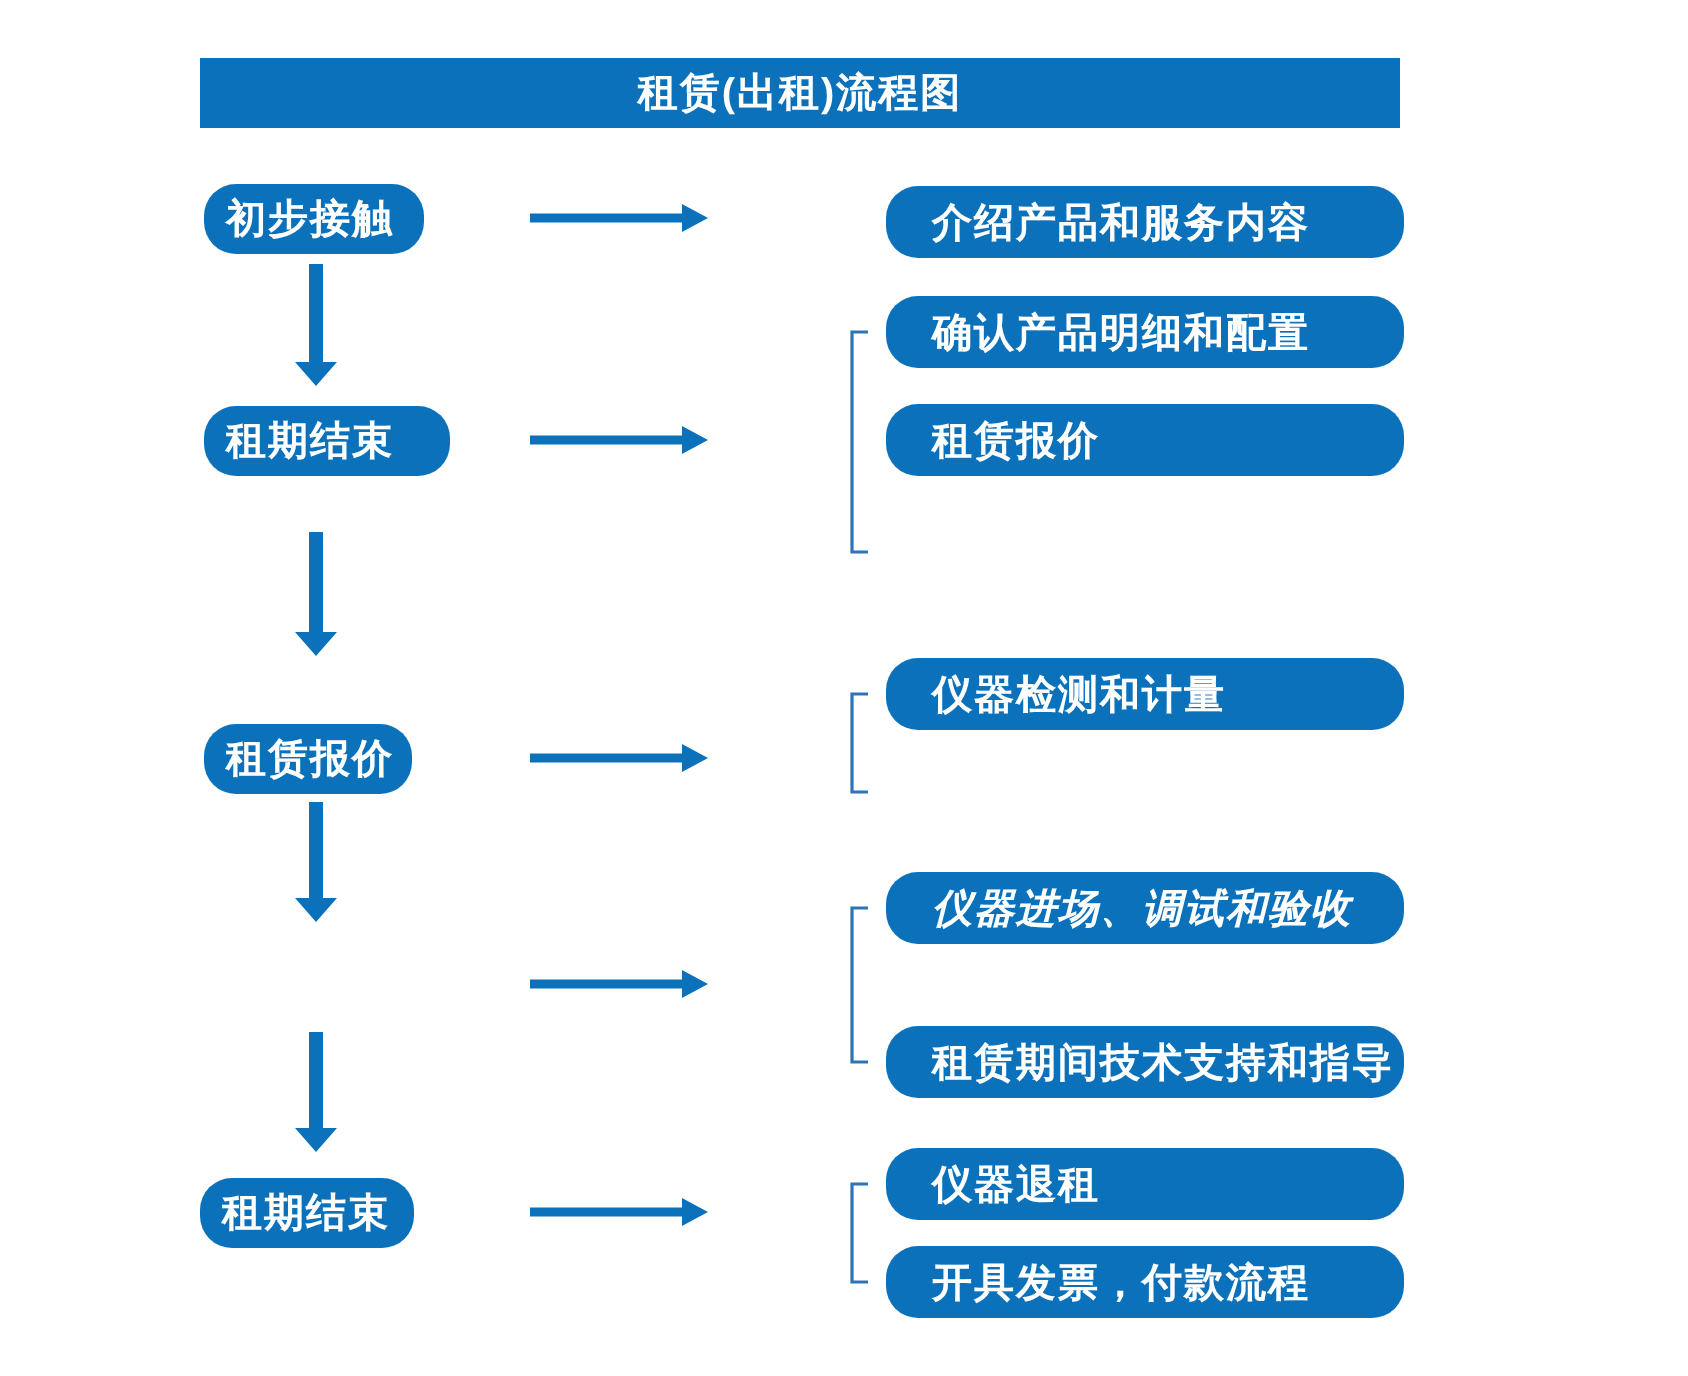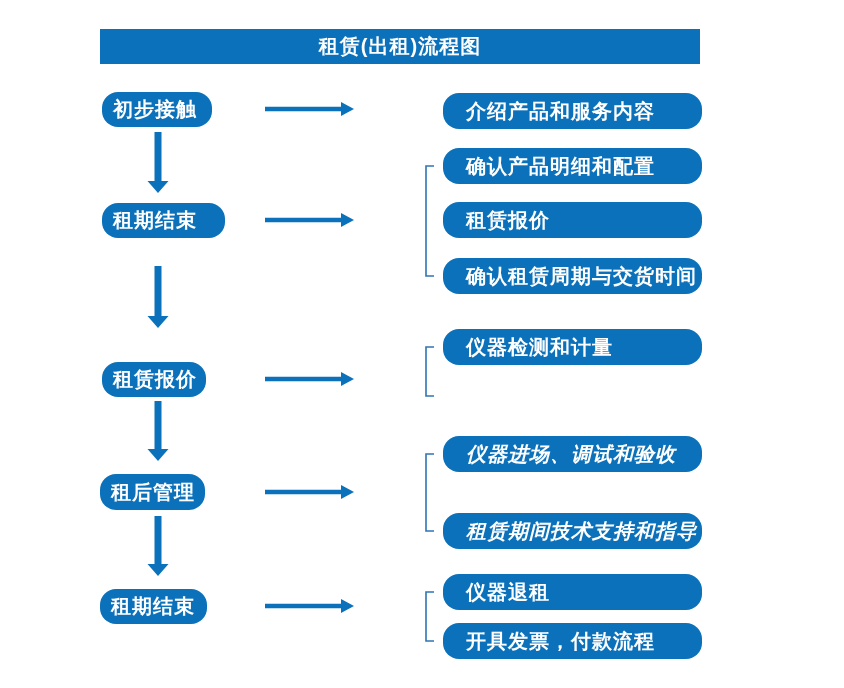--- a/index.html
+++ b/index.html
@@ -38,44 +38,42 @@
   .lbox.s4{left:100px;top:458px;width:105px;height:36px;}
   .lbox.s5{left:100px;top:573px;width:107px;}
   
   .rbox.r1a{top:77px;}
   .rbox.r2a{top:132px;}
   .rbox.r2b{top:186px;}
   .rbox.r2c{top:242px;}
   .rbox.r3a{top:313px;}
   .rbox.r3b{top:362px;}
   .rbox.r4a{top:420px;font-style:italic;}
-  .rbox.r4b{top:497px;font-style:italic;}
+  .rbox.r4b{top:497px;}
   .rbox.r5a{top:558px;}
   .rbox.r5b{top:607px;}
   svg.overlay{position:absolute;left:0;top:0;pointer-events:none;}
   .arrow-fill{fill:var(--primary);}
   .bracket-line{fill:none;stroke:var(--bracket);stroke-width:1.6px;}
 </style>
 </head>
 <body>
 
 <div class="canvas">
 
   <div class="titlebar">租赁(出租)流程图</div>
 
   <div class="lbox s1">初步接触</div>
   <div class="lbox s2">租期结束</div>
   <div class="lbox s3">租赁报价</div>
-  <div class="lbox s4">租后管理</div>
   <div class="lbox s5">租期结束</div>
 
   <div class="rbox r1a">介绍产品和服务内容</div>
   <div class="rbox r2a">确认产品明细和配置</div>
   <div class="rbox r2b">租赁报价</div>
-  <div class="rbox r2c">确认租赁周期与交货时间</div>
   <div class="rbox r3a">仪器检测和计量</div>
   <div class="rbox r4a">仪器进场、调试和验收</div>
   <div class="rbox r4b">租赁期间技术支持和指导</div>
   <div class="rbox r5a">仪器退租</div>
   <div class="rbox r5b">开具发票，付款流程</div>
 
   <svg class="overlay" width="844" height="688" viewBox="0 0 844 688">
 
     <g>
       <rect class="arrow-fill" x="154.5" y="116" width="7" height="49"></rect>

